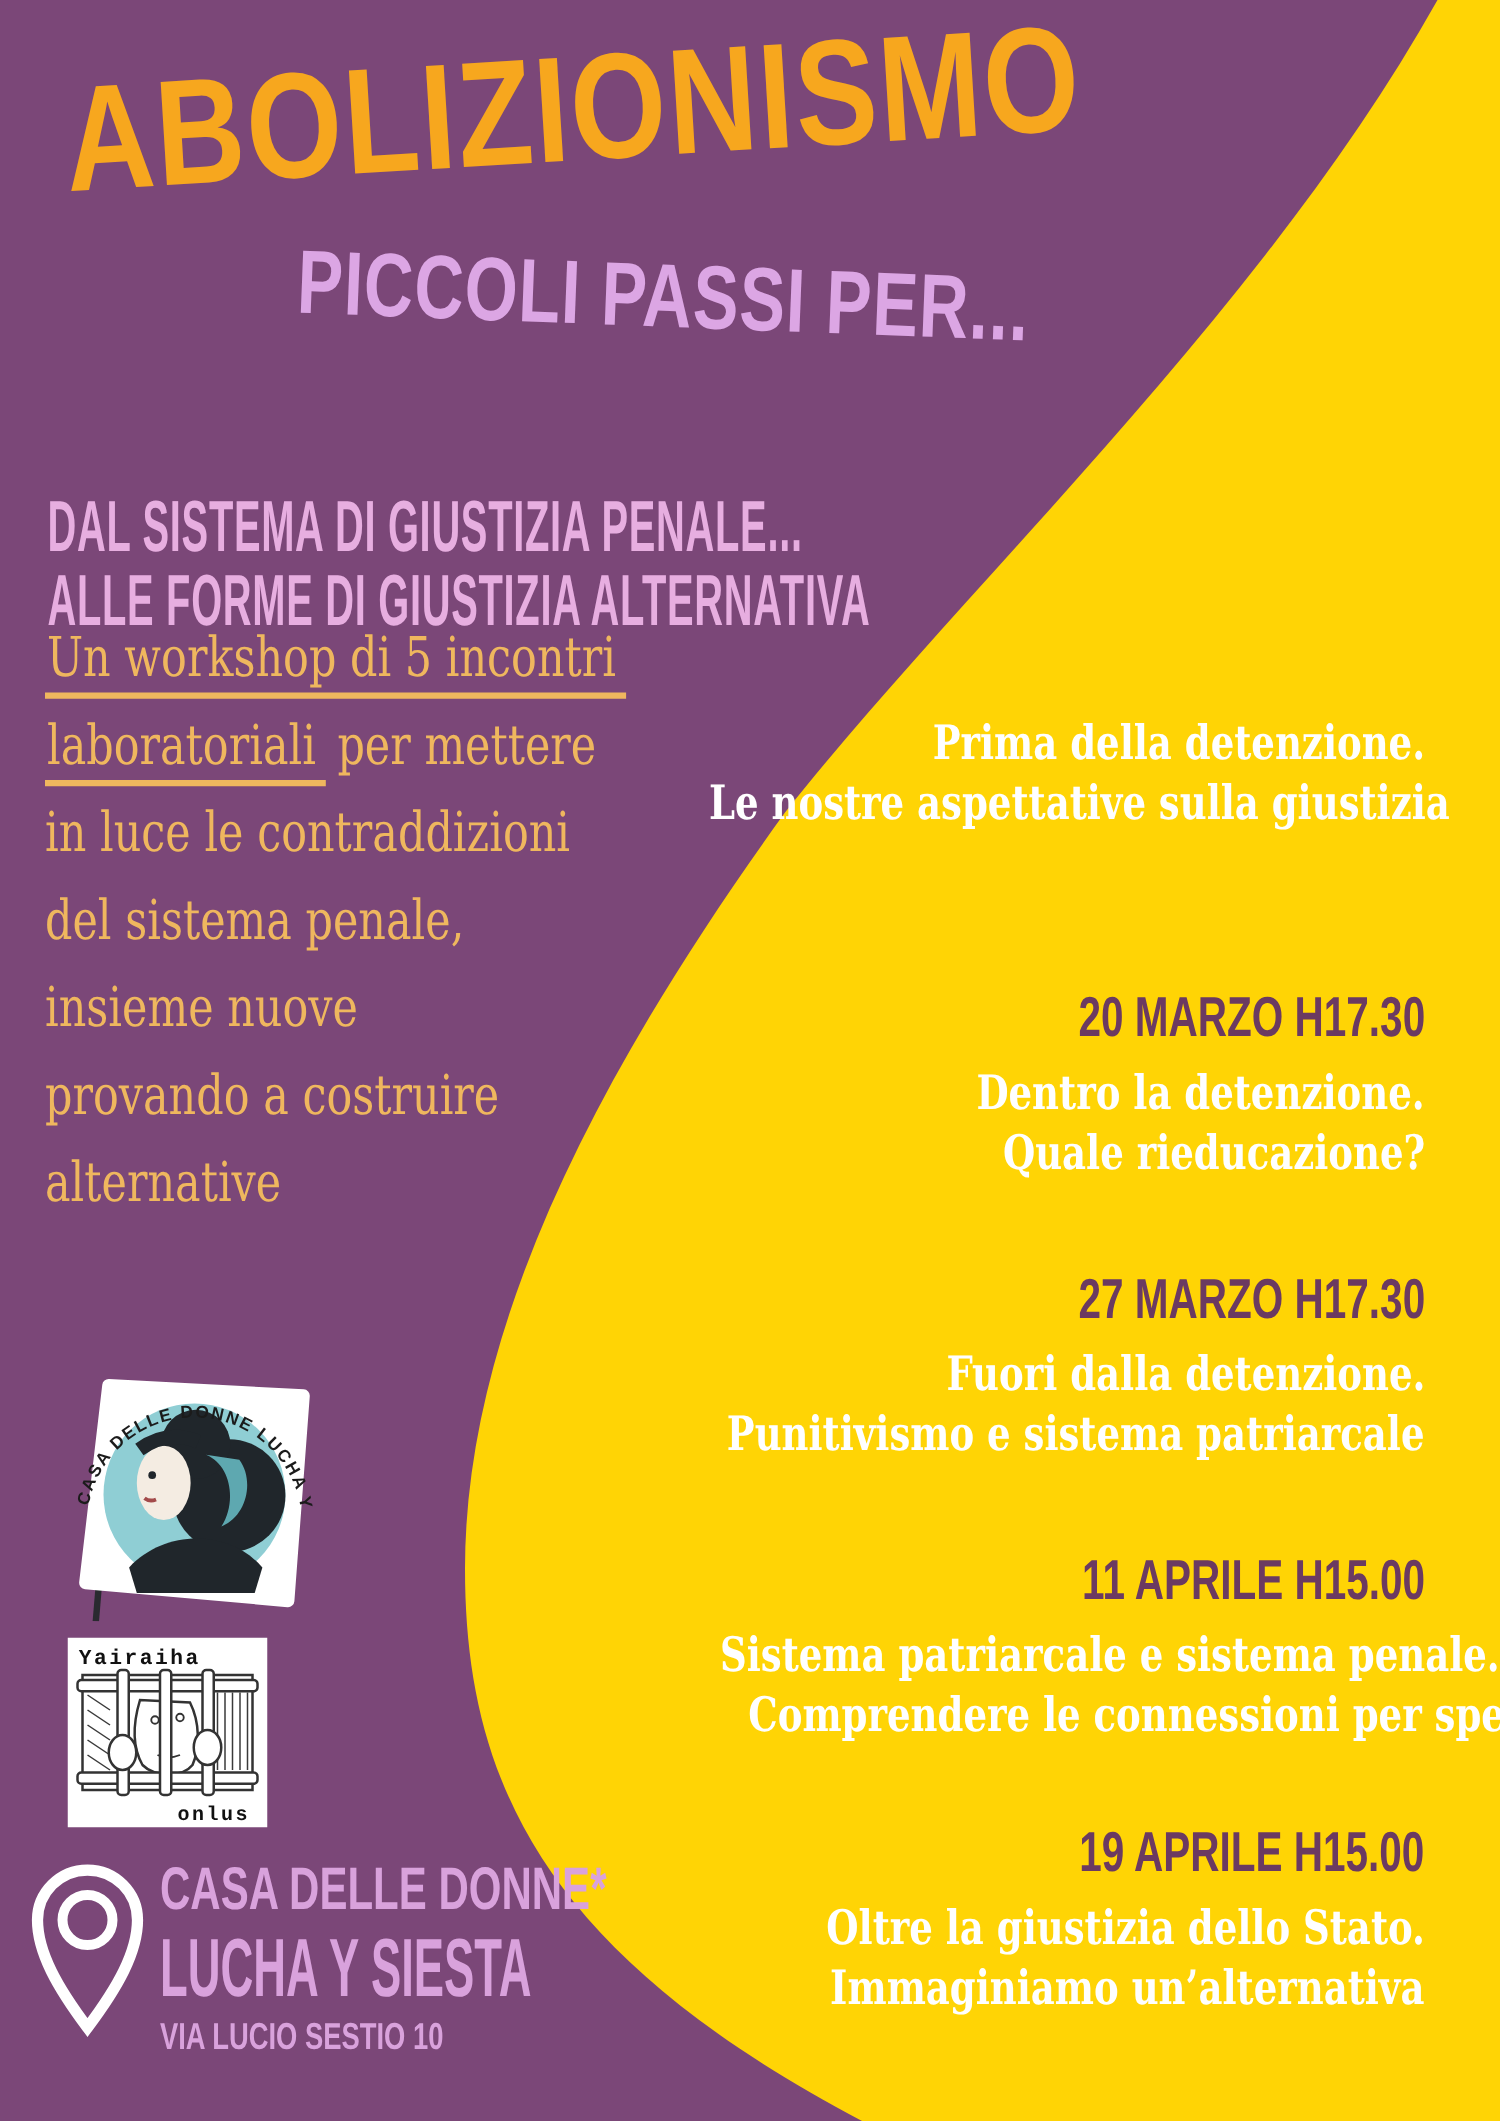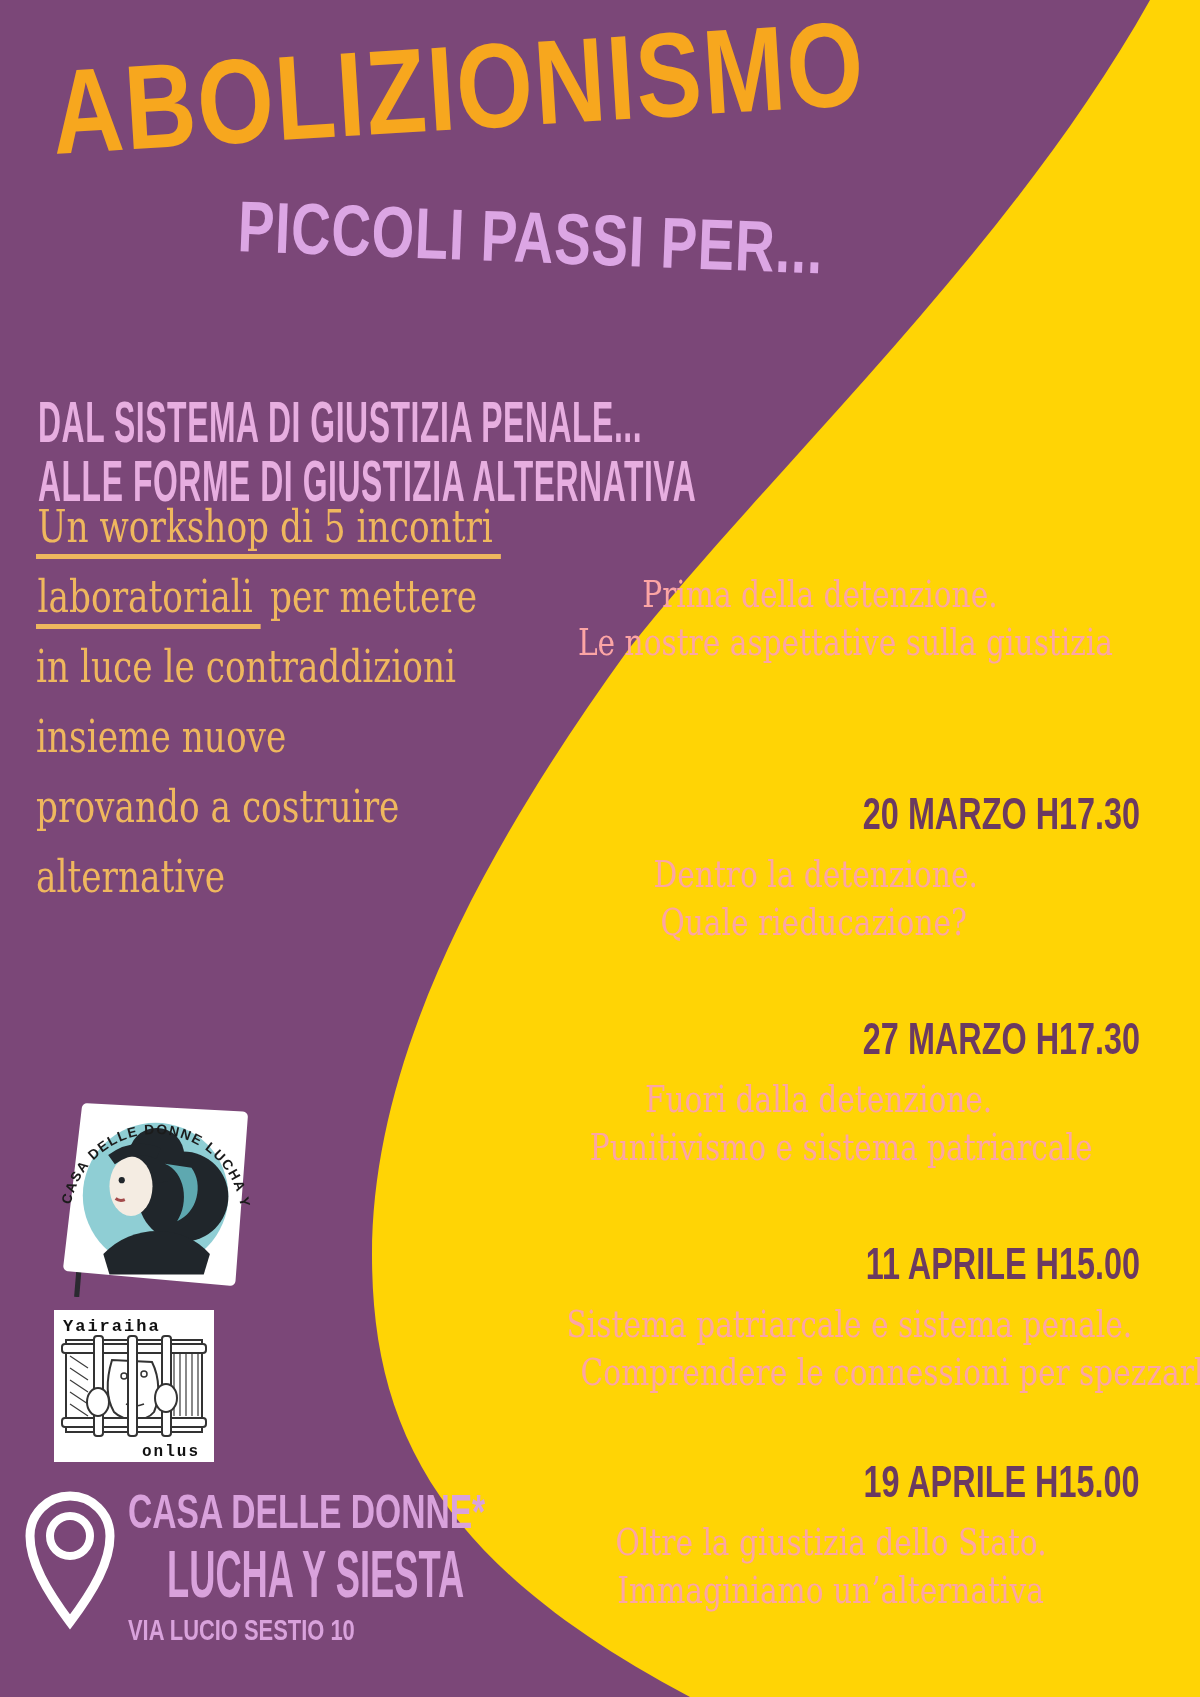--- a/index.html
+++ b/index.html
@@ -24,27 +24,27 @@
   .intro .ln{height:70px;}
   .intro .sq{display:inline-block;transform:scaleX(.78);transform-origin:left center;}
   .intro .ul{border-bottom:5px solid #EFB75E;padding:0 10px 2px 2px;}
   .intro .rest{margin-left:12px;}
   .intro .indent{padding-left:14px;}
 
   
   .entry{position:absolute;right:60px;width:740px;text-align:right;z-index:2;}
   .entry .date{color:#6B3A61;font-weight:bold;font-size:45px;line-height:48px;margin-bottom:12px;white-space:nowrap;}
   .entry .date .sq{display:inline-block;transform:scaleX(.72);transform-origin:right center;}
-  .entry .dline{color:#fca5a5;font-family:"DejaVu Serif",serif;font-weight:normal;font-size:38px;line-height:48px;white-space:nowrap;text-align:center;}
+  .entry .dline{color:#ffffff;font-family:"DejaVu Serif",serif;font-weight:bold;font-size:38px;line-height:48px;white-space:nowrap;}
   .entry .dline .sq{display:inline-block;transform:scaleX(.78);transform-origin:right center;}
 
   
   .venue-text{left:128px;top:1486px;color:#D9A2DC;white-space:nowrap;text-decoration:underline;}
   .venue-text .l1{font-weight:bold;font-size:48px;line-height:52px;}
-  .venue-text .l2{font-weight:bold;font-size:66px;line-height:72px;margin-left:39px;}
+  .venue-text .l2{font-weight:bold;font-size:66px;line-height:72px;}
   .venue-text .l3{font-weight:bold;font-size:30px;line-height:40px;}
   .venue-text .sq{display:inline-block;transform-origin:left center;}
   .venue-text .l1 .sq{transform:scaleX(.7);}
   .venue-text .l2 .sq{transform:scaleX(.55);}
   .venue-text .l3 .sq{transform:scaleX(.73);}
 </style>
 </head>
 <body>
 
 <div class="canvas">
@@ -59,20 +59,21 @@
 
   <div class="layer kicker">
     <div><span class="cond">DAL SISTEMA DI GIUSTIZIA PENALE...</span></div>
     <div><span class="cond">ALLE FORME DI GIUSTIZIA ALTERNATIVA</span></div>
   </div>
 
   <div class="layer intro">
     <div class="ln"><span class="sq"><span class="ul">Un workshop di 5 incontri</span></span></div>
     <div class="ln"><span class="sq"><span class="ul">laboratoriali</span><span class="rest">per mettere</span></span></div>
     <div class="ln"><span class="sq">in luce le contraddizioni</span></div>
+    <div class="ln"><span class="sq">del sistema penale,</span></div>
     <div class="ln"><span class="sq">insieme nuove</span></div>
     <div class="ln"><span class="sq">provando a costruire</span></div>
     <div class="ln"><span class="sq">alternative</span></div>
   </div>
 
   <div class="entry" style="top:570px">
     <div class="dline"><span class="sq">Prima della detenzione.</span></div>
     <div class="dline"><span class="sq">Le nostre aspettative sulla giustizia</span></div>
   </div>
   <div class="entry" style="top:790px">

